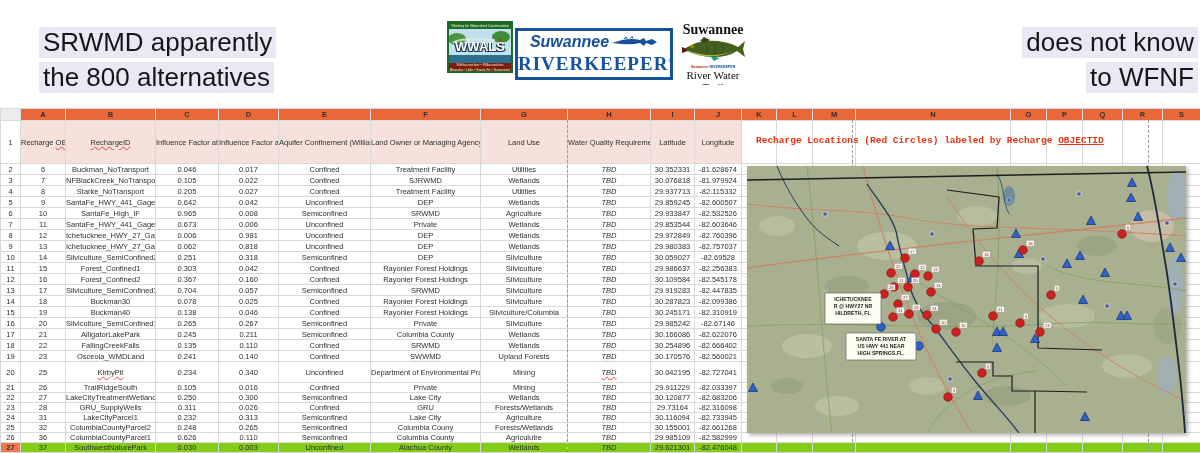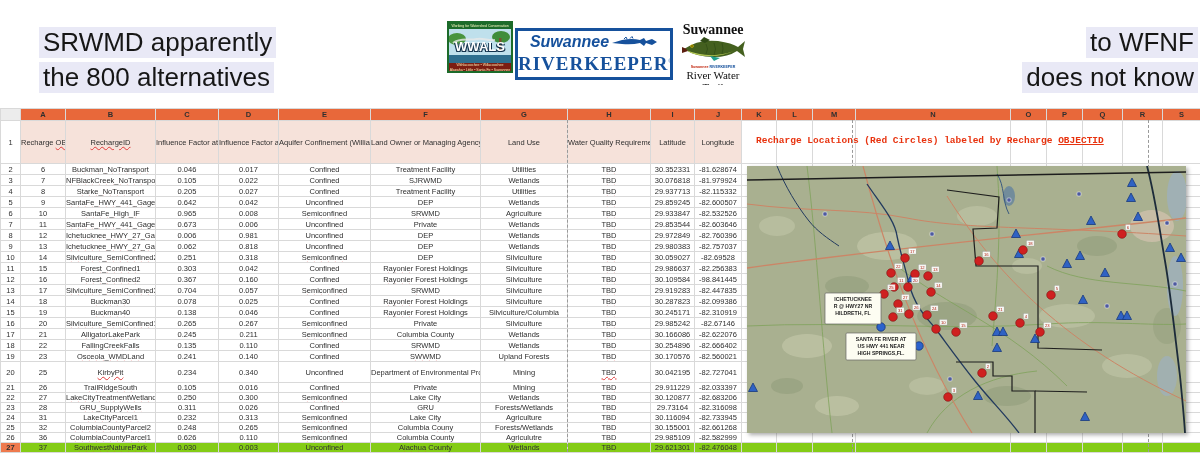--- a/index.html
+++ b/index.html
@@ -54,21 +54,21 @@
   tr.header td.ec{background:#fff;border:1px solid #d9d9d9;}
   td.gut{background:#fff;color:#555;font-size:7px;border:1px solid #c9c9c9;}
   tr.data td{height:11px;}
   tr.tall td{height:21px;}
   tr.short td{height:10px;}
   td.wrap{white-space:normal;line-height:9px;}
   td.num{text-align:right;padding-right:2px;}
   td.name{font-size:7px;}
   .sq{text-decoration:underline;text-decoration-style:wavy;text-decoration-color:#e03a3a;
       text-decoration-thickness:1px;text-underline-offset:1px;}
-  .tbd{}
+  .tbd{font-style:italic;}
   tr.hl td{background:#84cc16;border-top:1px solid #cf3a1a;border-bottom:2px solid #cf3a1a;}
   tr.hl td.gut{background:#ee7a4e;color:#7c1d00;font-weight:bold;border:2px solid #cf3a1a;}
 
   #map-title{position:absolute;left:756px;top:135px;z-index:2;font-size:9.5px;font-weight:bold;
              color:#e8330f;white-space:nowrap;font-family:Liberation Mono, monospace;}
   #map-title .u{text-decoration:underline;}
 
   .pbreak{position:absolute;top:120px;height:332px;width:0;border-left:1px dashed #9a9a9a;z-index:3;}
 
   
@@ -78,22 +78,22 @@
 </head>
 <body>
 
 <div id="stage">
 
   <div id="banner-left">
     <div><span class="banner-line">SRWMD apparently</span></div>
     <div><span class="banner-line">the 800 alternatives</span></div>
   </div>
   <div id="banner-right">
+    <div><span class="banner-line">does not know</span></div>
     <div><span class="banner-line">to WFNF</span></div>
-    <div><span class="banner-line">does not know</span></div>
   </div>
 
   <div id="logo-wwals">
     <div class="ww-strip">Working for Watershed Conservation</div>
     <div class="ww-scene">
       <svg width="62" height="34" viewBox="0 0 62 34">
         <rect x="0" y="0" width="62" height="34" fill="#bfe0ec"></rect>
         <ellipse cx="52" cy="8" rx="9" ry="6" fill="#3f8d3a"></ellipse>
         <rect x="50" y="9" width="2.5" height="12" fill="#7a5230"></rect>
         <ellipse cx="8" cy="10" rx="9" ry="6" fill="#49943e"></ellipse>
@@ -448,21 +448,21 @@
           <td class="gut">12</td>
           <td>16</td>
           <td class="name"><span class="sq">Forest_Confined2</span></td>
           <td>0.367</td>
           <td>0.160</td>
           <td>Confined</td>
           <td><span class="sq">Rayonier</span> Forest Holdings</td>
           <td>Silviculture</td>
           <td class="tbd"><span class="sq">TBD</span></td>
           <td class="num">30.109584</td>
-          <td class="num">-98.841445</td>
+          <td class="num">-82.545178</td>
           <td></td>
           <td></td>
           <td></td>
           <td></td>
           <td></td>
           <td></td>
           <td></td>
           <td></td>
           <td></td>
         </tr>

